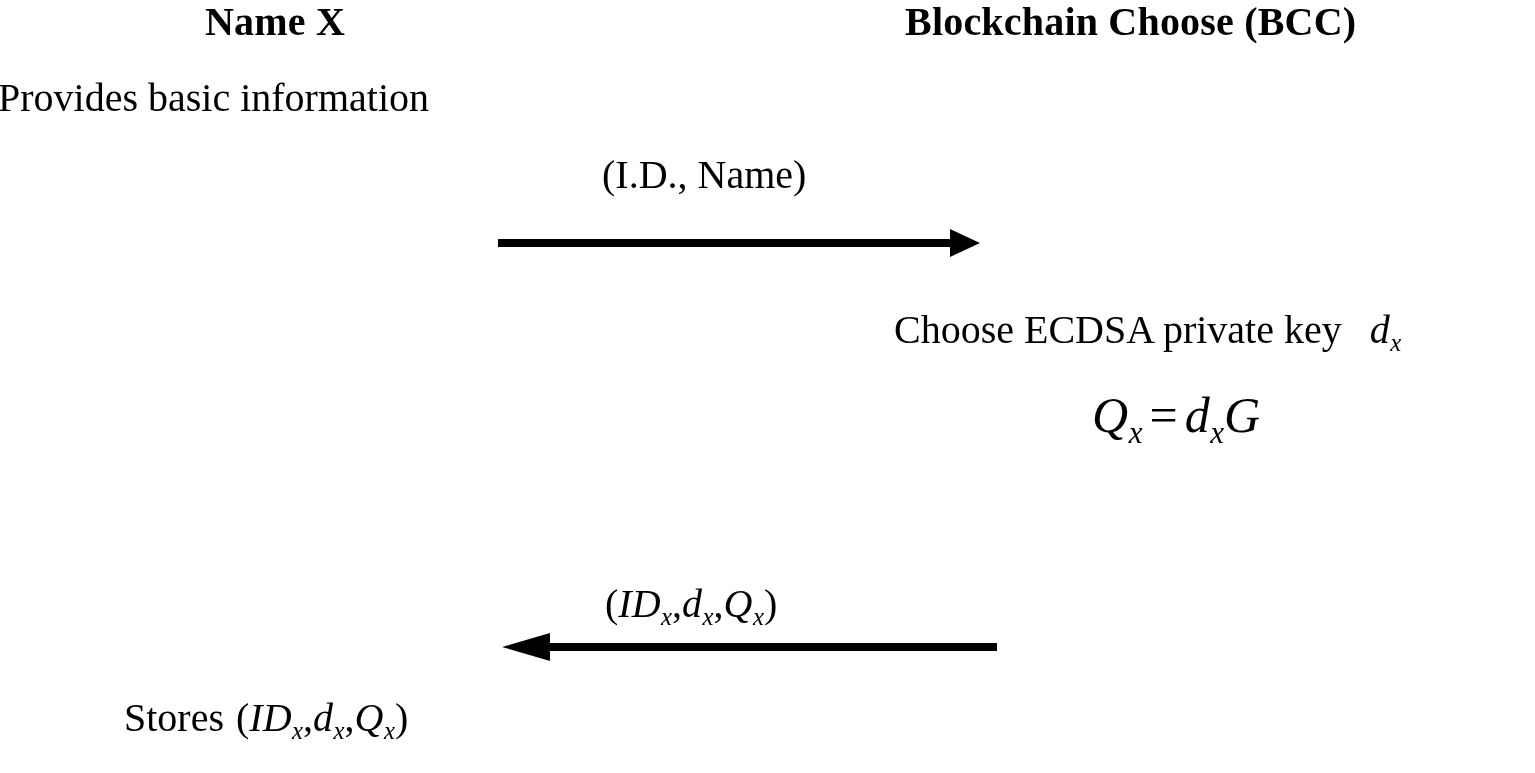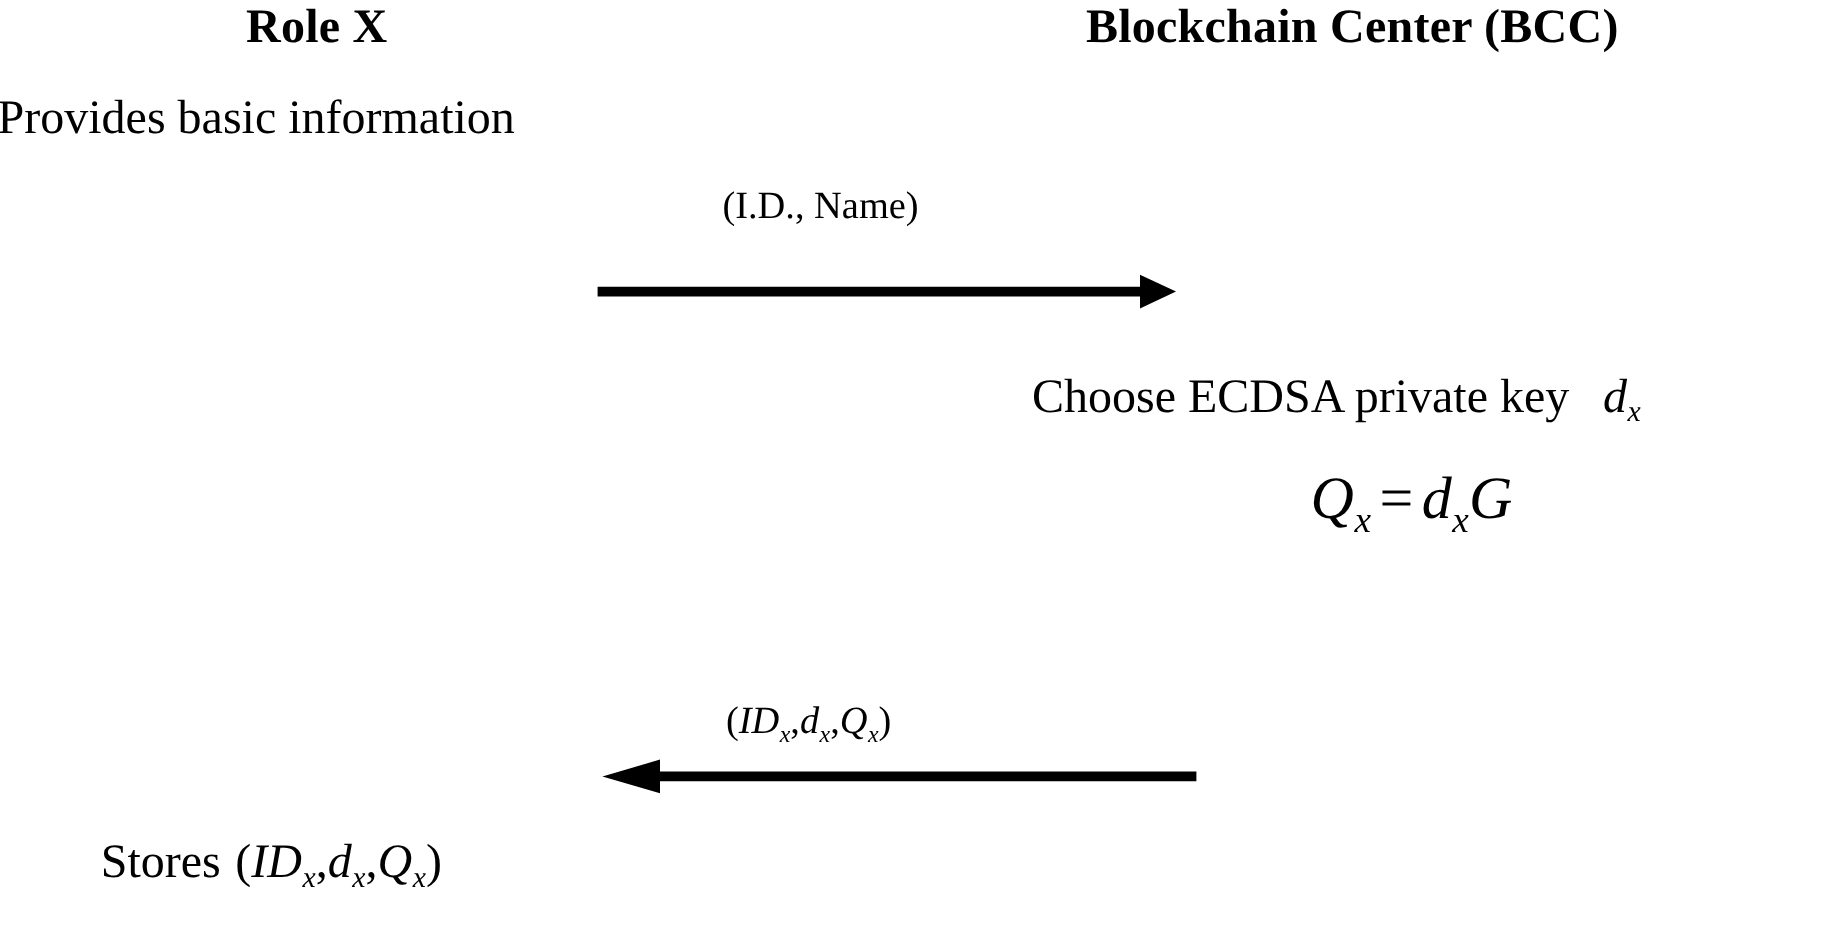--- a/index.html
+++ b/index.html
@@ -30,40 +30,40 @@
     letter-spacing: 0.2px;
   }
   #participant-left  { left: 205px; top: 2px; }
   #participant-right { left: 905px; top: 2px; }
 
   
   .note {
     font-size: 40px;
   }
   #note-provides { left: -2px;  top: 78px; }
-  #note-choose   { left: 860px; top: 310px; }
+  #note-choose   { left: 894px; top: 310px; }
   #note-stores   { left: 84px;  top: 698px; }
 
   
   .msg-label {
-    font-size: 32px;
+    font-size: 40px;
     text-align: center;
   }
   #label-msg-1 { left: 602px; top: 155px; }
   #label-msg-2 { left: 605px; top: 540px; margin-top: 44px; }
 
   
   #equation-qx { left: 1092px; top: 390px; font-size: 50px; }
 
   
   .math {
     font-family: "Liberation Serif", "DejaVu Serif", serif;
     font-style: italic;
   }
-  .math-upright { font-style: normal; }
+  .math-upright { font-style: normal; margin-left: 40px; }
   .sub {
     font-style: italic;
     font-size: 0.62em;
     vertical-align: -0.34em;
     padding-left: 0.02em;
   }
   .op {
     font-style: normal;
     padding: 0 0.14em;
   }
@@ -77,23 +77,23 @@
   .arrow {
     position: absolute;
     overflow: visible;
   }
   #arrow-forward { left: 496px; top: 222px; }
   #arrow-back    { left: 496px; top: 626px; }
 </style>
 </head>
 <body>
 
-<div class="node participant" id="participant-left">Role X</div>
+<div class="node participant" id="participant-left">Name X</div>
 
-<div class="node participant" id="participant-right">Blockchain Center (BCC)</div>
+<div class="node participant" id="participant-right">Blockchain Choose (BCC)</div>
 
 <div class="node note" id="note-provides">Provides basic information</div>
 
 <div class="node msg-label" id="label-msg-1">(I.D., Name)</div>
 
 <svg class="arrow" id="arrow-forward" width="492" height="42" viewBox="0 0 492 42">
   <line x1="2" y1="21" x2="460" y2="21" stroke="#000000" stroke-width="8"></line>
   <polygon points="454,7 454,35 484,21" fill="#000000"></polygon>
 </svg>
 

